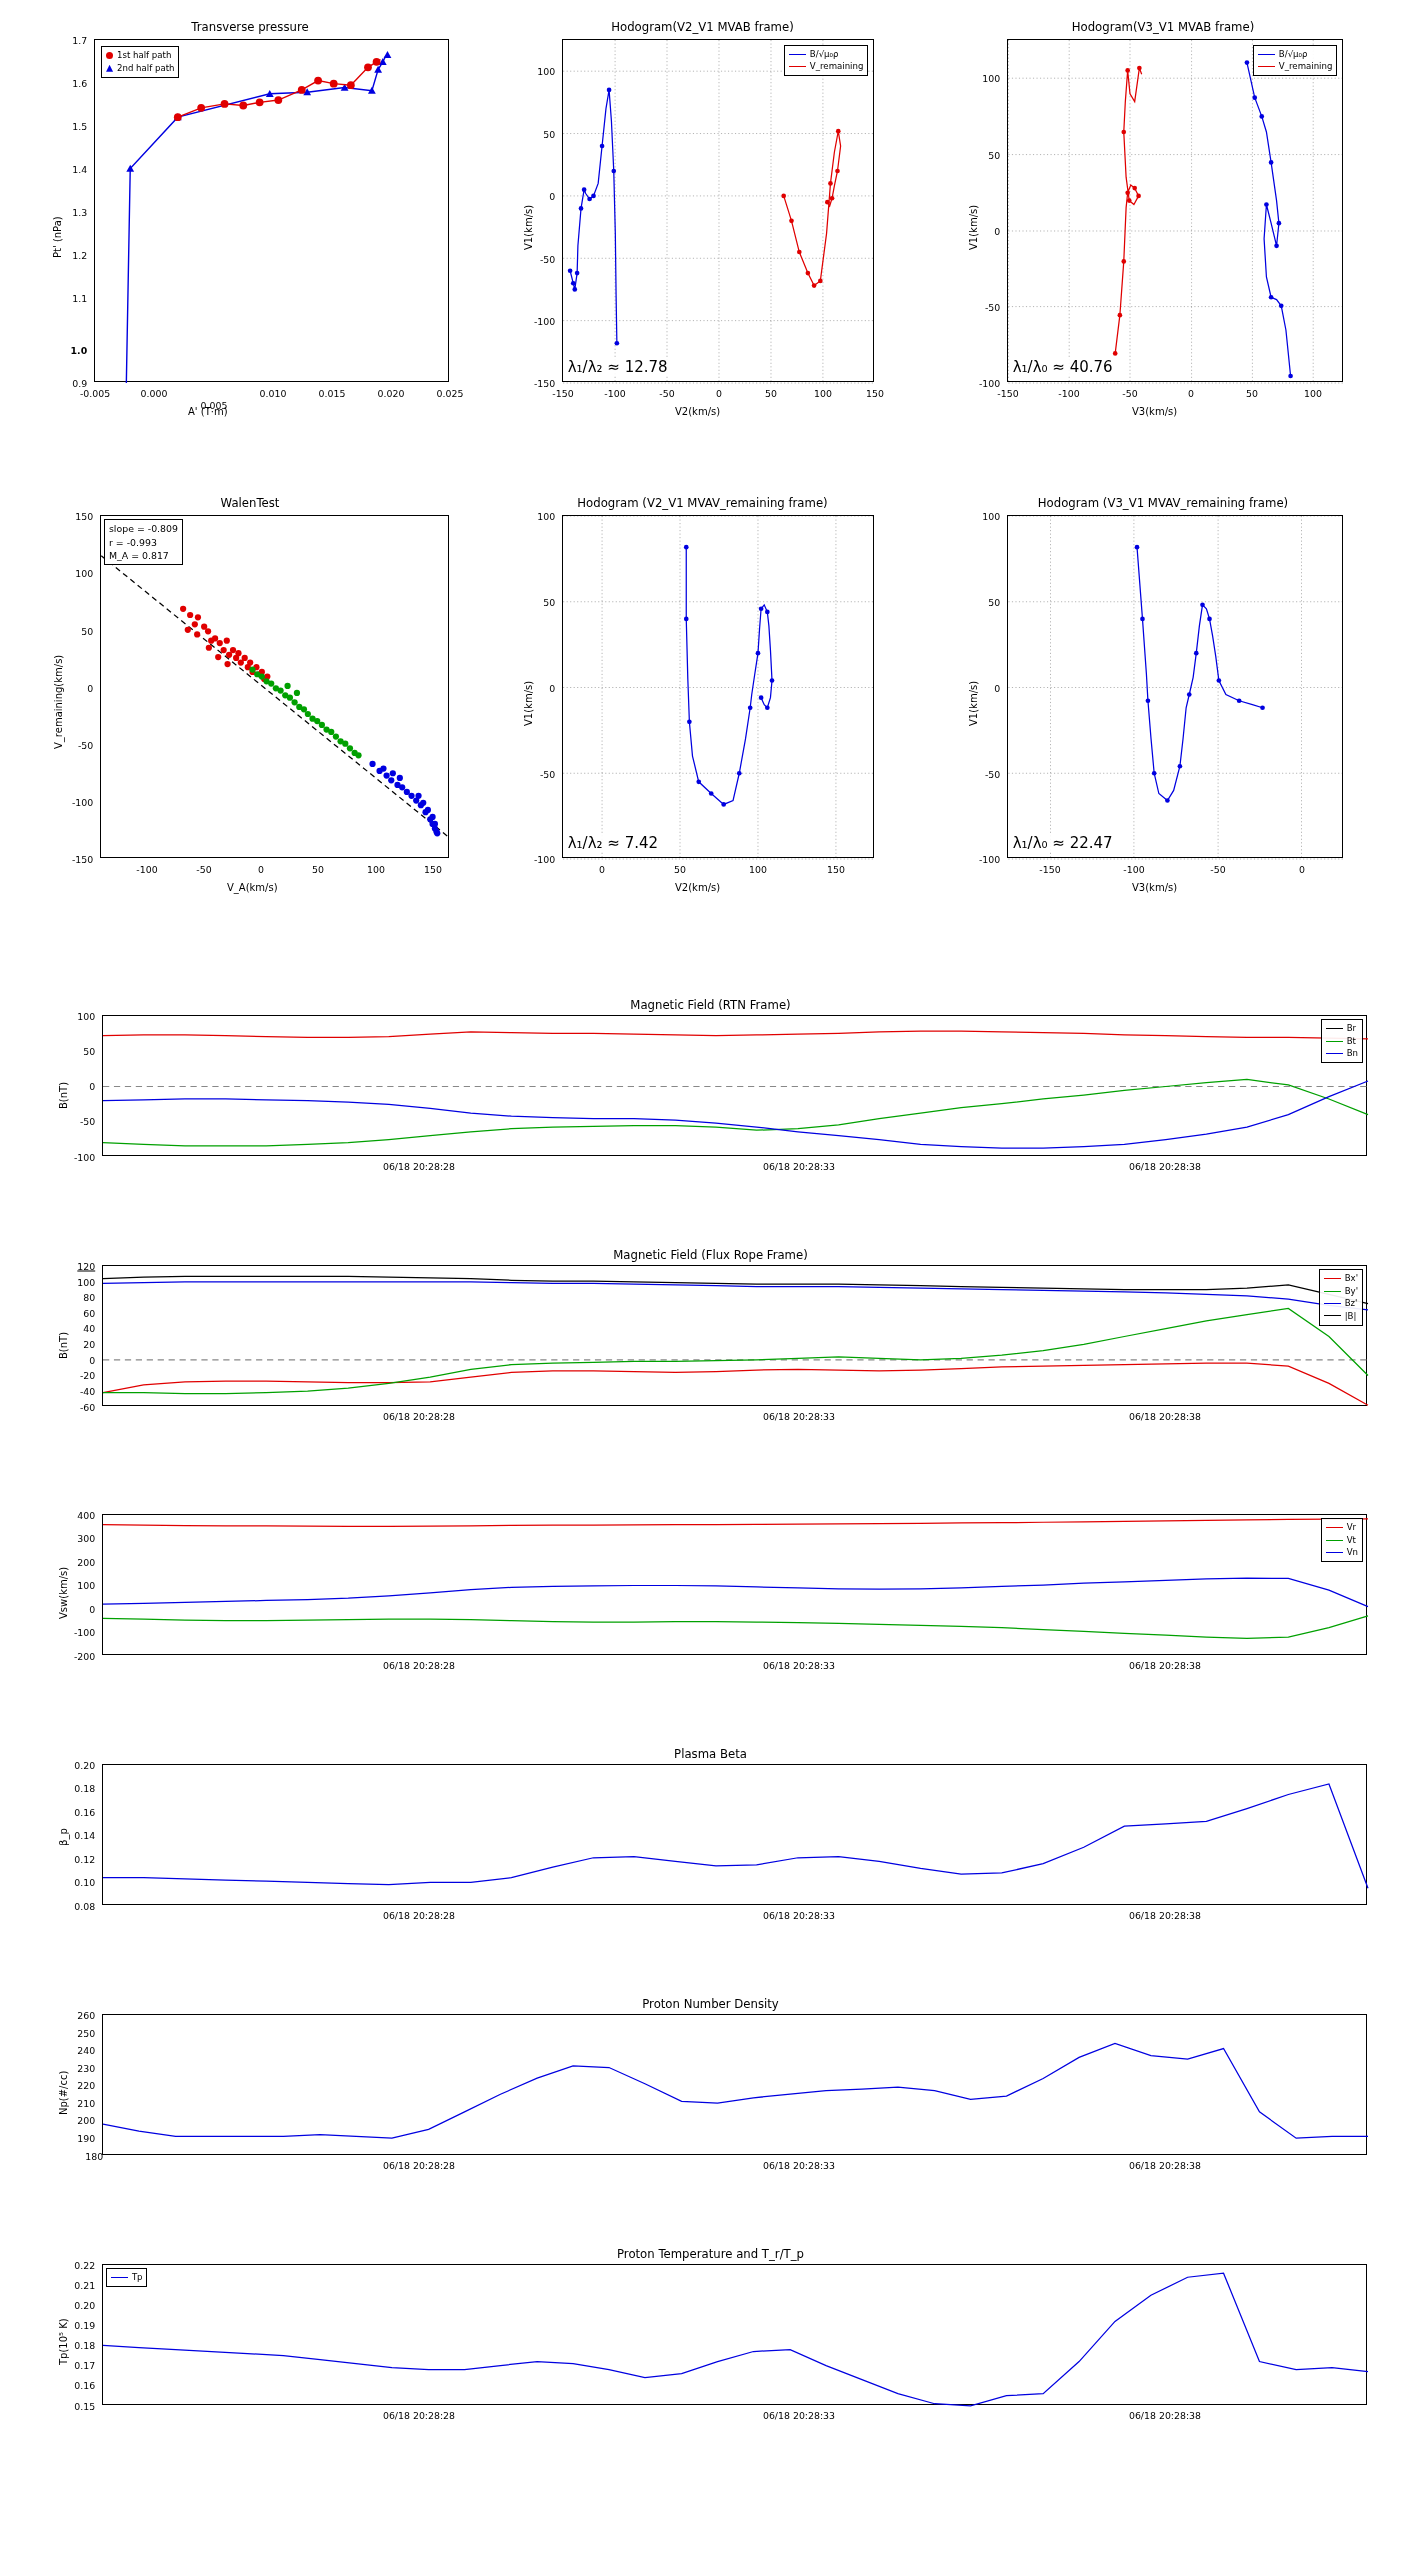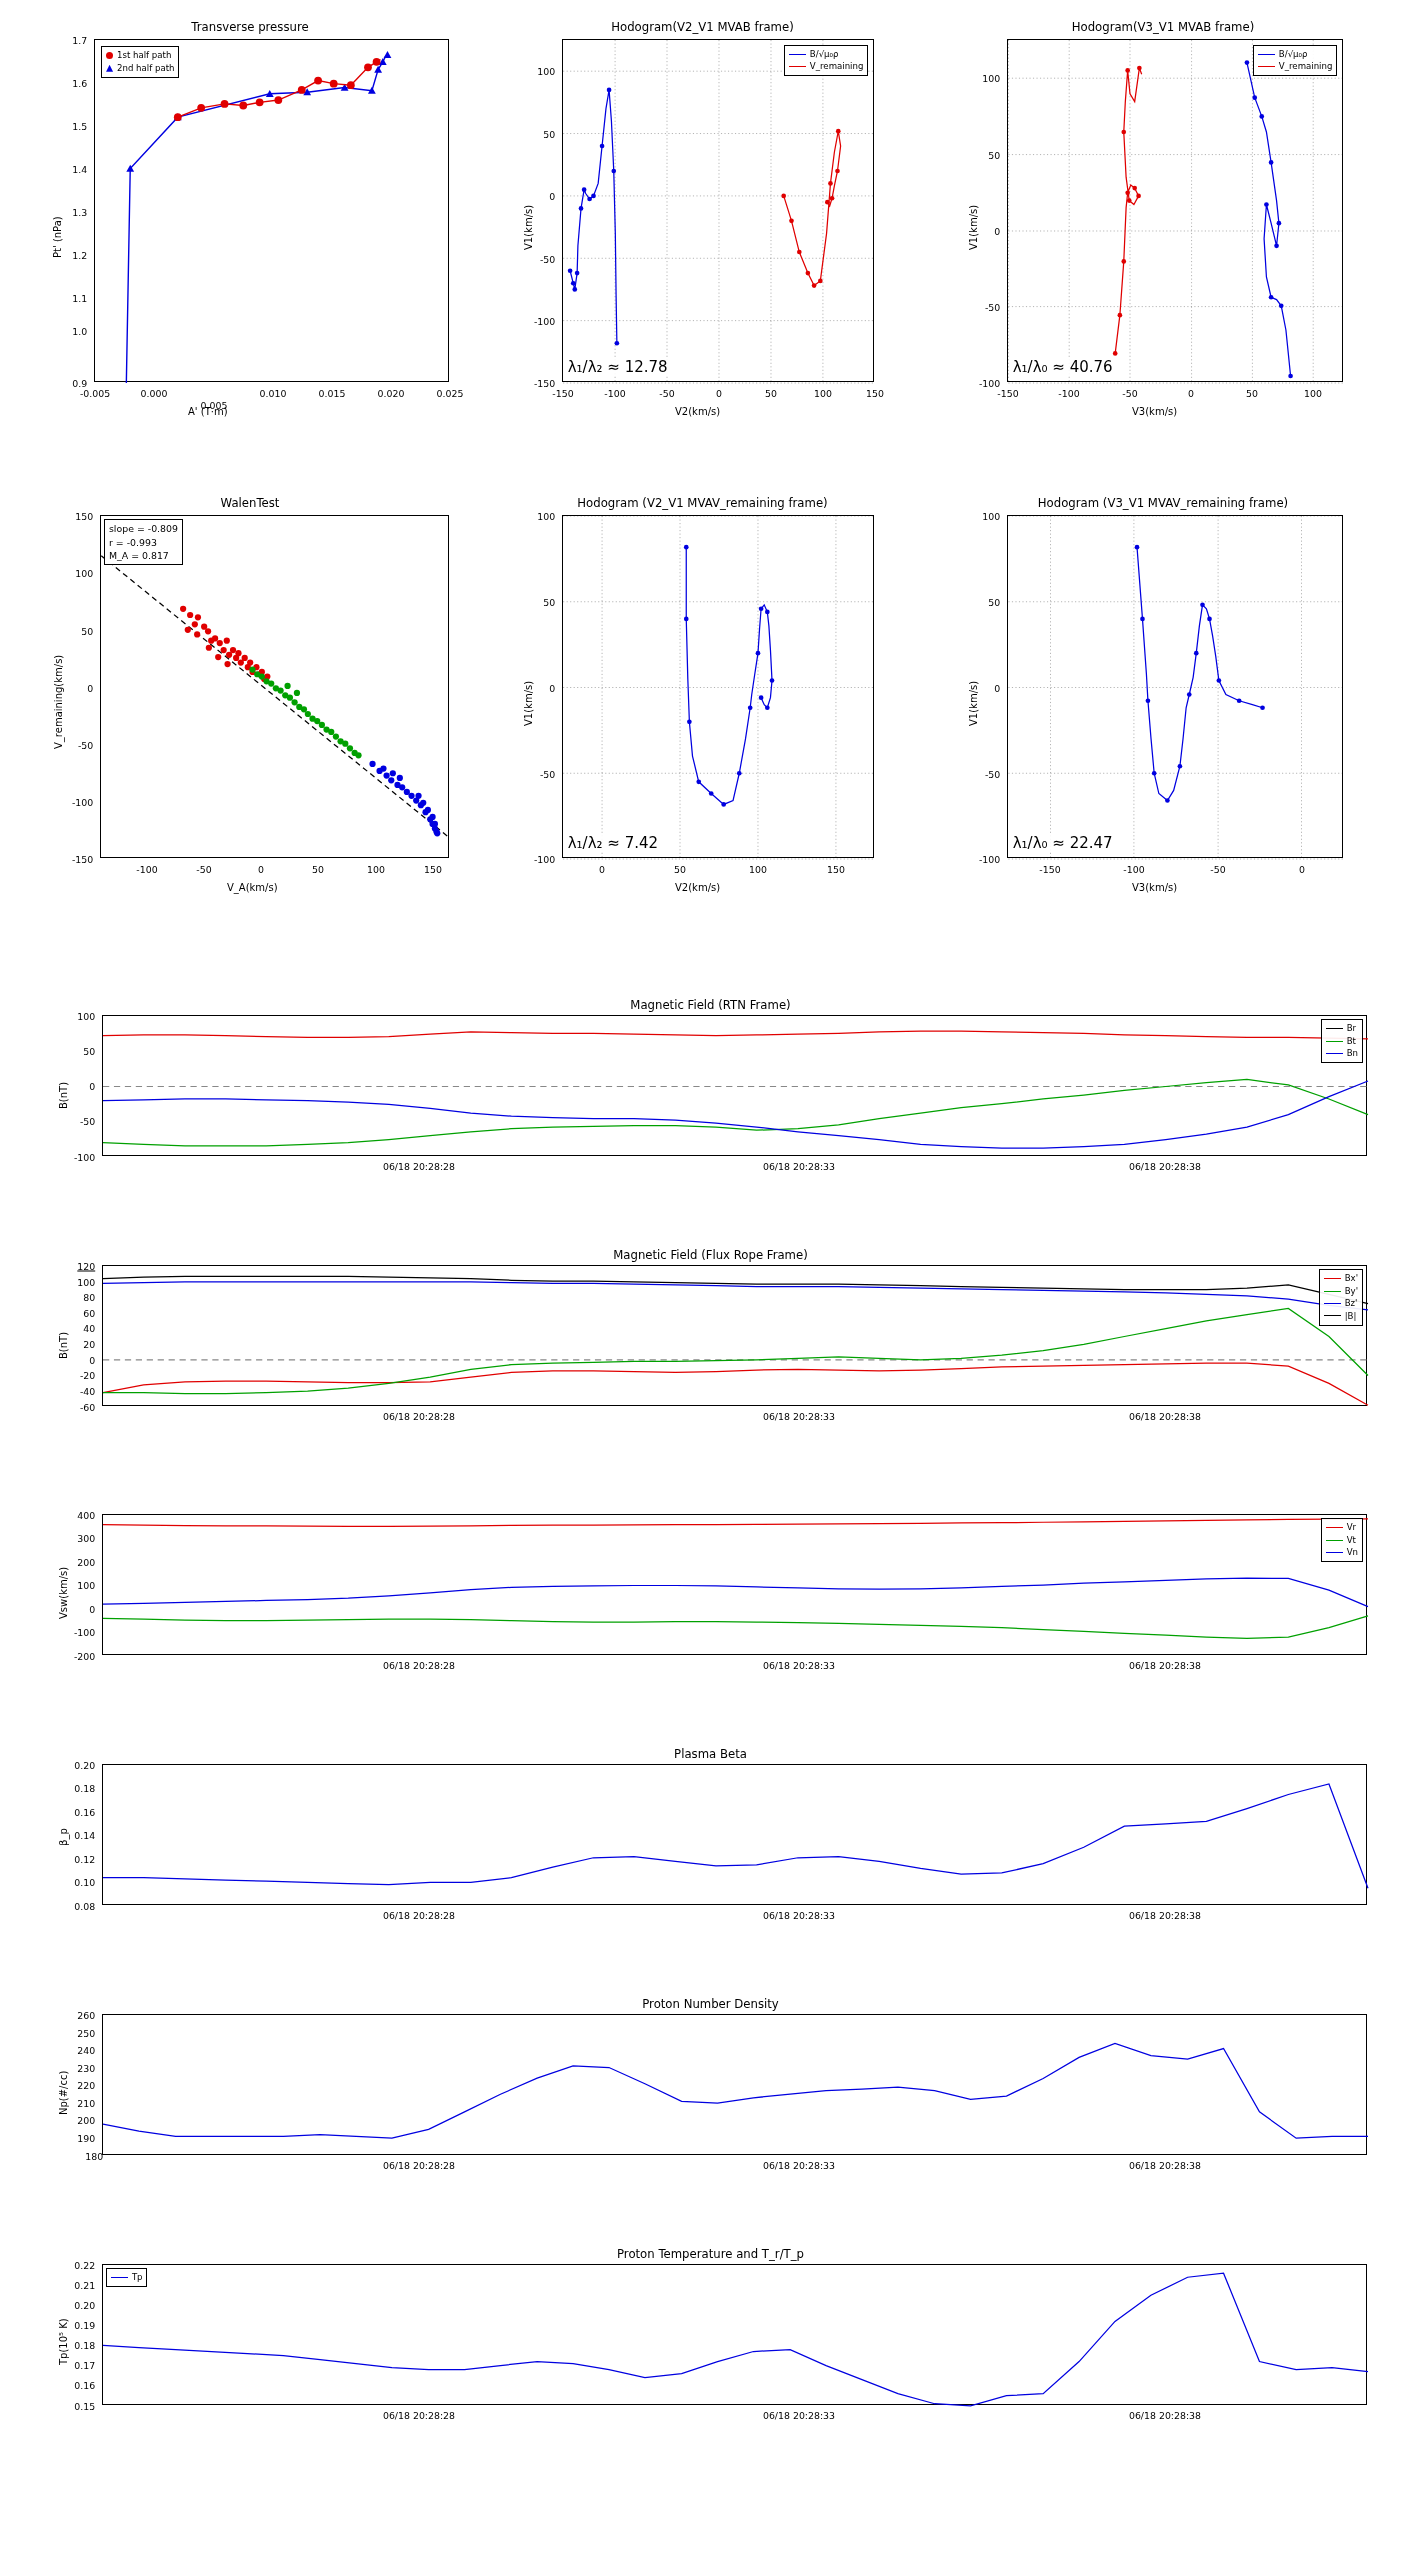--- a/index.html
+++ b/index.html
@@ -65,21 +65,21 @@
         <div class="legrow">
             <span class="mark" style="background:#e00000"></span>
             <span>1st half path</span>
           </div>
         <div class="legrow">
             <span class="mark" style="background:#0000e0;border-radius:0;clip-path:polygon(50% 0,100% 100%,0 100%)"></span>
             <span>2nd half path</span>
           </div>
       </div>
       <div class="tick ticky" style="left:-7.8px;top:343px;transform:translate(-100%,-50%);">0.9</div>
-      <div class="tick ticky" style="left:-7.8px;top:291px;transform:translate(-100%,-50%);">1.0</div>
+      <div class="tick ticky" style="left:-7.8px;top:310px;transform:translate(-100%,-50%);font-weight:bold;">1.0</div>
       <div class="tick ticky" style="left:-7.8px;top:258px;transform:translate(-100%,-50%);">1.1</div>
       <div class="tick ticky" style="left:-7.8px;top:215px;transform:translate(-100%,-50%);">1.2</div>
       <div class="tick ticky" style="left:-7.8px;top:172px;transform:translate(-100%,-50%);">1.3</div>
       <div class="tick ticky" style="left:-7.8px;top:129px;transform:translate(-100%,-50%);">1.4</div>
       <div class="tick ticky" style="left:-7.8px;top:86px;transform:translate(-100%,-50%);">1.5</div>
       <div class="tick ticky" style="left:-7.8px;top:43px;transform:translate(-100%,-50%);">1.6</div>
       <div class="tick ticky" style="left:-7.8px;top:0px;transform:translate(-100%,-50%);">1.7</div>
       <div class="tick tickx" style="left:0px;top:348px;">-0.005</div>
       <div class="tick tickx" style="left:59px;top:348px;">0.000</div>
       <div class="tick tickx" style="left:119px;top:360px;">0.005</div>

